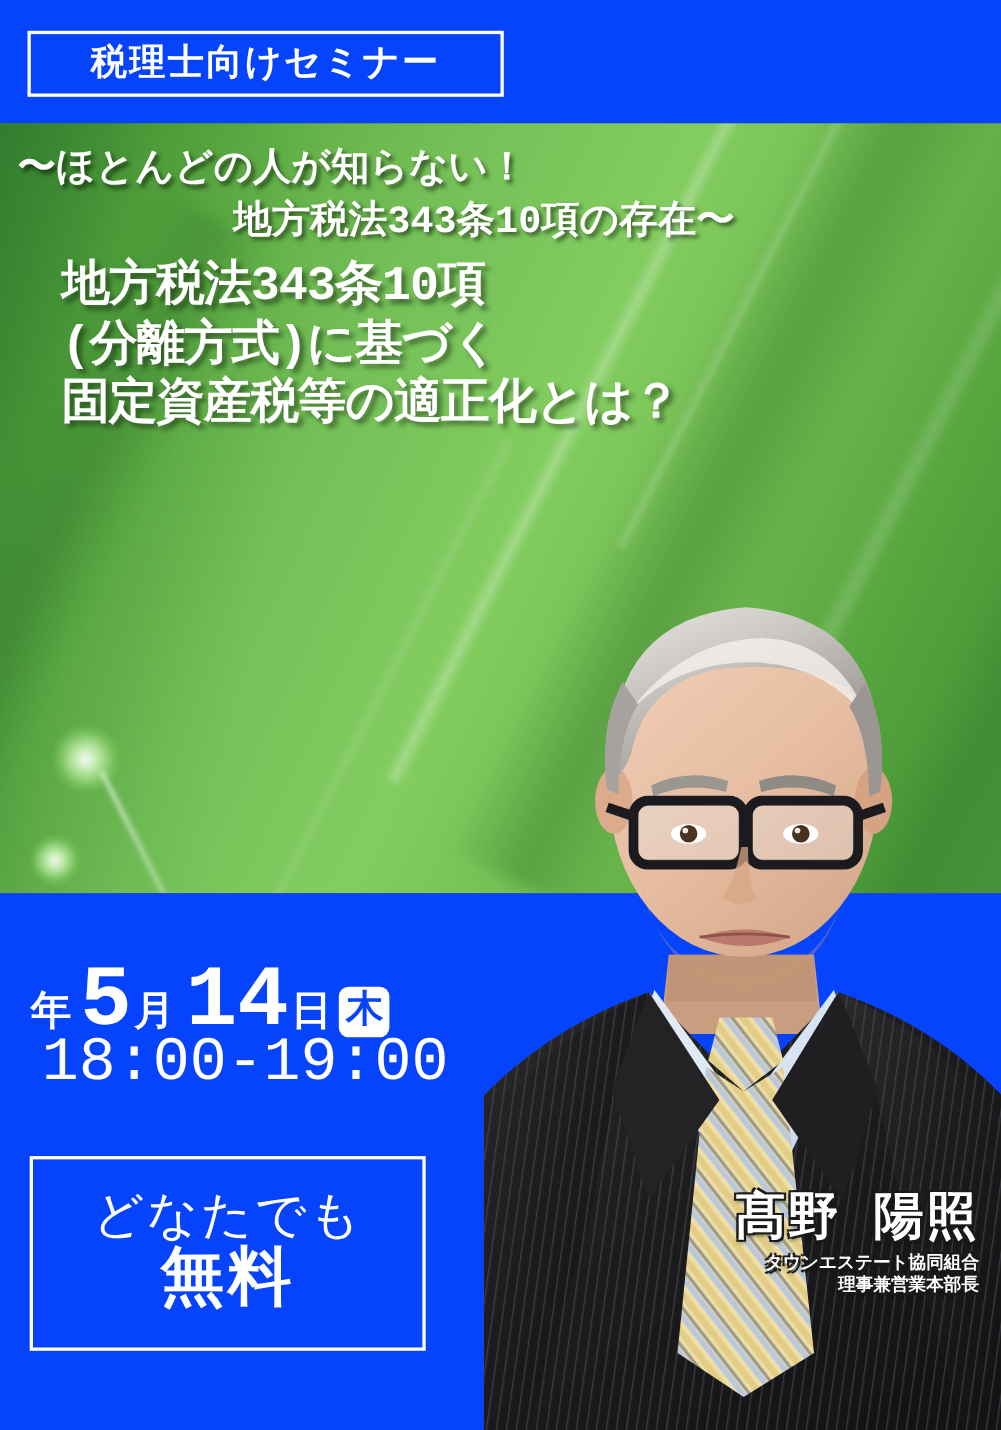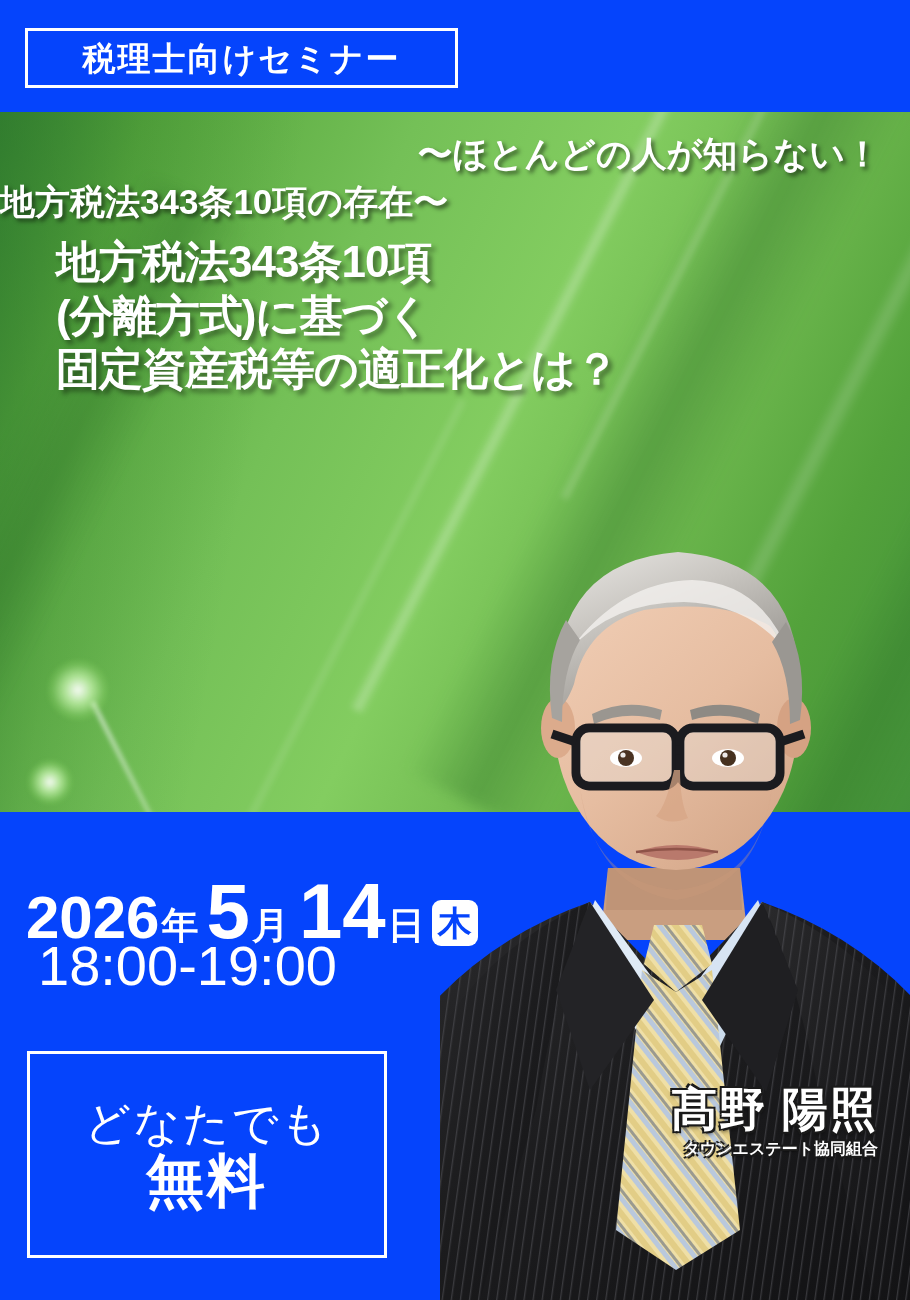--- a/index.html
+++ b/index.html
@@ -5,21 +5,21 @@
   html, body {
     margin: 0;
     padding: 0;
     background: #ffffff;
   }
   .poster {
     position: relative;
     width: 910px;
     height: 1300px;
     overflow: hidden;
-    font-family: Liberation Sans, sans-serif;
+    font-family: Liberation Mono, monospace;
     background: #a16207;
     -webkit-font-smoothing: antialiased;
   }
 
   
   .header-band {
     position: absolute;
     left: 0; top: 0;
     width: 910px; height: 112px;
     background: #0544fc;
@@ -121,22 +121,22 @@
     left: 0; top: 130px;
     width: 880px;
     z-index: 5;
     color: #ffffff;
     font-size: 35px;
     font-weight: 700;
     line-height: 1.38;
     text-shadow: 3px 3px 4px rgba(0,0,0,0.55);
     letter-spacing: 0px;
   }
-  .subtitle .l1 { display: block; padding-left: 30px; text-align: right; }
-  .subtitle .l2 { display: block; text-align: left; }
+  .subtitle .l1 { display: block; padding-left: 16px; text-align: left; }
+  .subtitle .l2 { display: block; text-align: center; }
 
   .main-title {
     position: absolute;
     left: 18px; top: 235px;
     width: 892px;
     z-index: 5;
     color: #ffffff;
     font-size: 44px;
     font-weight: 800;
     line-height: 1.22;
@@ -201,21 +201,21 @@
     color: #ffffff;
     font-size: 56px;
     font-weight: 500;
     line-height: 1;
     letter-spacing: 0px;
   }
 
   .free-box {
     position: absolute;
     left: 27px; top: 1051px;
-    width: 360px; height: 207px;
+    width: 360px; height: 177px;
     box-sizing: border-box;
     border: 3px solid #ffffff;
     z-index: 7;
     display: flex;
     flex-direction: column;
     align-items: center;
     justify-content: center;
   }
   .free-who {
     color: #ffffff;
@@ -229,21 +229,21 @@
     color: #ffffff;
     font-size: 58px;
     font-weight: 800;
     line-height: 1;
     letter-spacing: 3px;
   }
 
   
   .speaker {
     position: absolute;
-    right: 32px; top: 1084px;
+    right: 20px; top: 1084px;
     z-index: 8;
     text-align: right;
     color: #ffffff;
   }
   .speaker-name {
     font-size: 46px;
     font-weight: 800;
     line-height: 1.1;
     letter-spacing: 2px;
     text-shadow:
@@ -399,34 +399,34 @@
 
         <path d="M196 382 Q236 368 278 382 Q238 398 196 382 Z" fill="#b9796c"></path>
         <path d="M196 382 Q236 376 278 382" stroke="#8e5348" stroke-width="2.5" fill="none"></path>
 
         <path d="M140 318 Q156 418 236 430 Q318 418 332 318 Q320 412 236 420 Q152 412 140 318 Z" fill="#cb9a7b" opacity="0.35"></path>
       </g>
     </svg>
   </div>
 
   <div class="date-line">
-    <span class="d-num">2026</span>
     <span class="d-unit">年</span>
     <span class="d-big">5</span>
     <span class="d-unit2">月</span>
     <span class="d-big">14</span>
     <span class="d-unit2">日</span>
     <span class="dow-badge">木</span>
   </div>
 
   <div class="time-line">18:00-19:00</div>
 
   <div class="free-box">
     <div class="free-who">どなたでも</div>
     <div class="free-price">無料</div>
   </div>
 
   <div class="speaker">
     <div class="speaker-name">髙野 陽照</div>
     <div class="speaker-org">タウンエステート協同組合</div>
+    <div class="speaker-title">理事兼営業本部長</div>
   </div>
 
 </div>
 
 </body></html>

